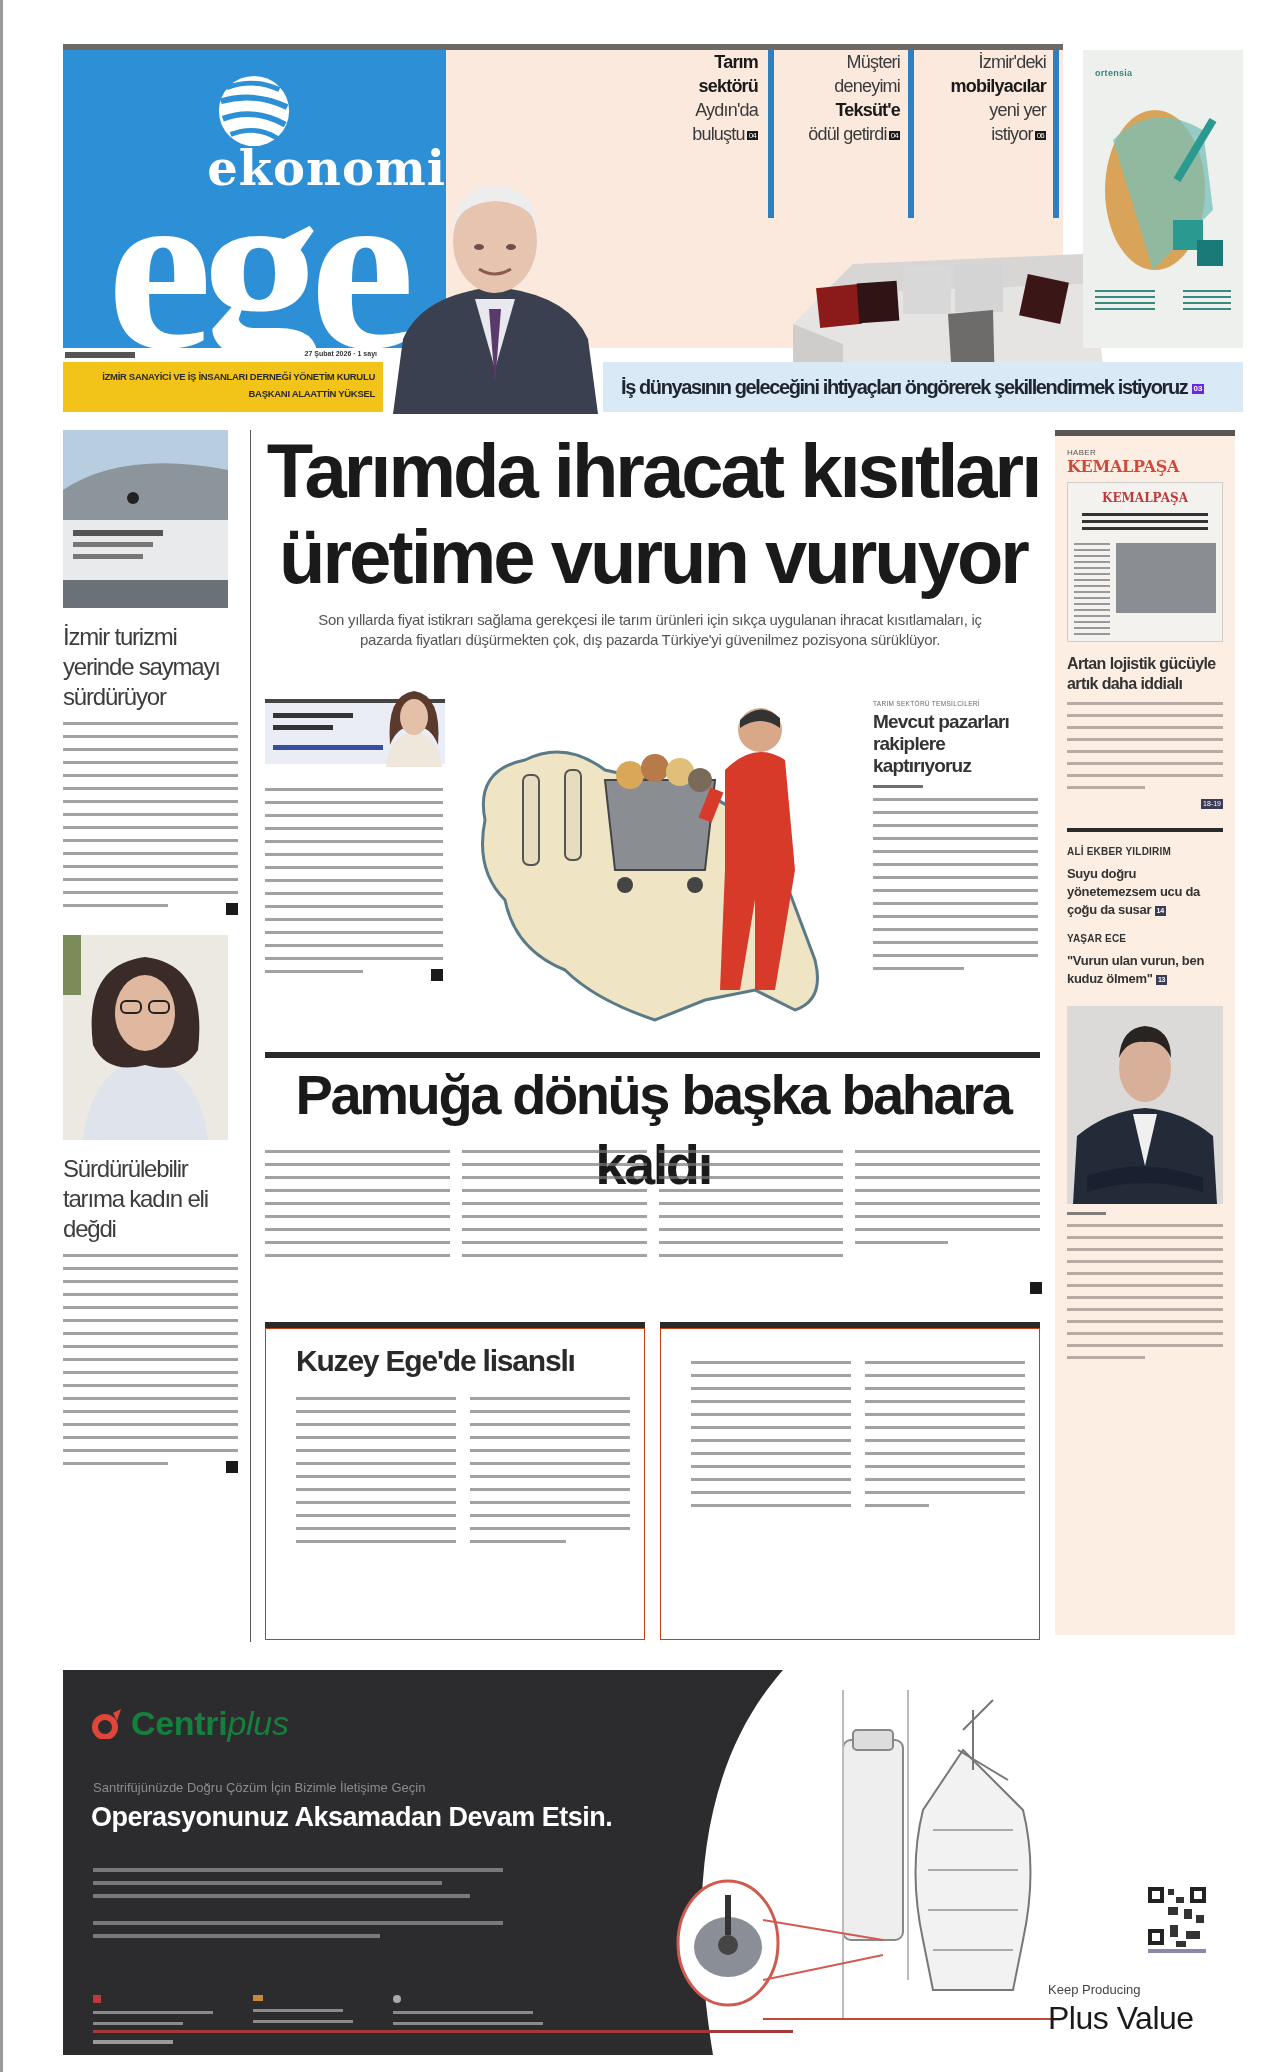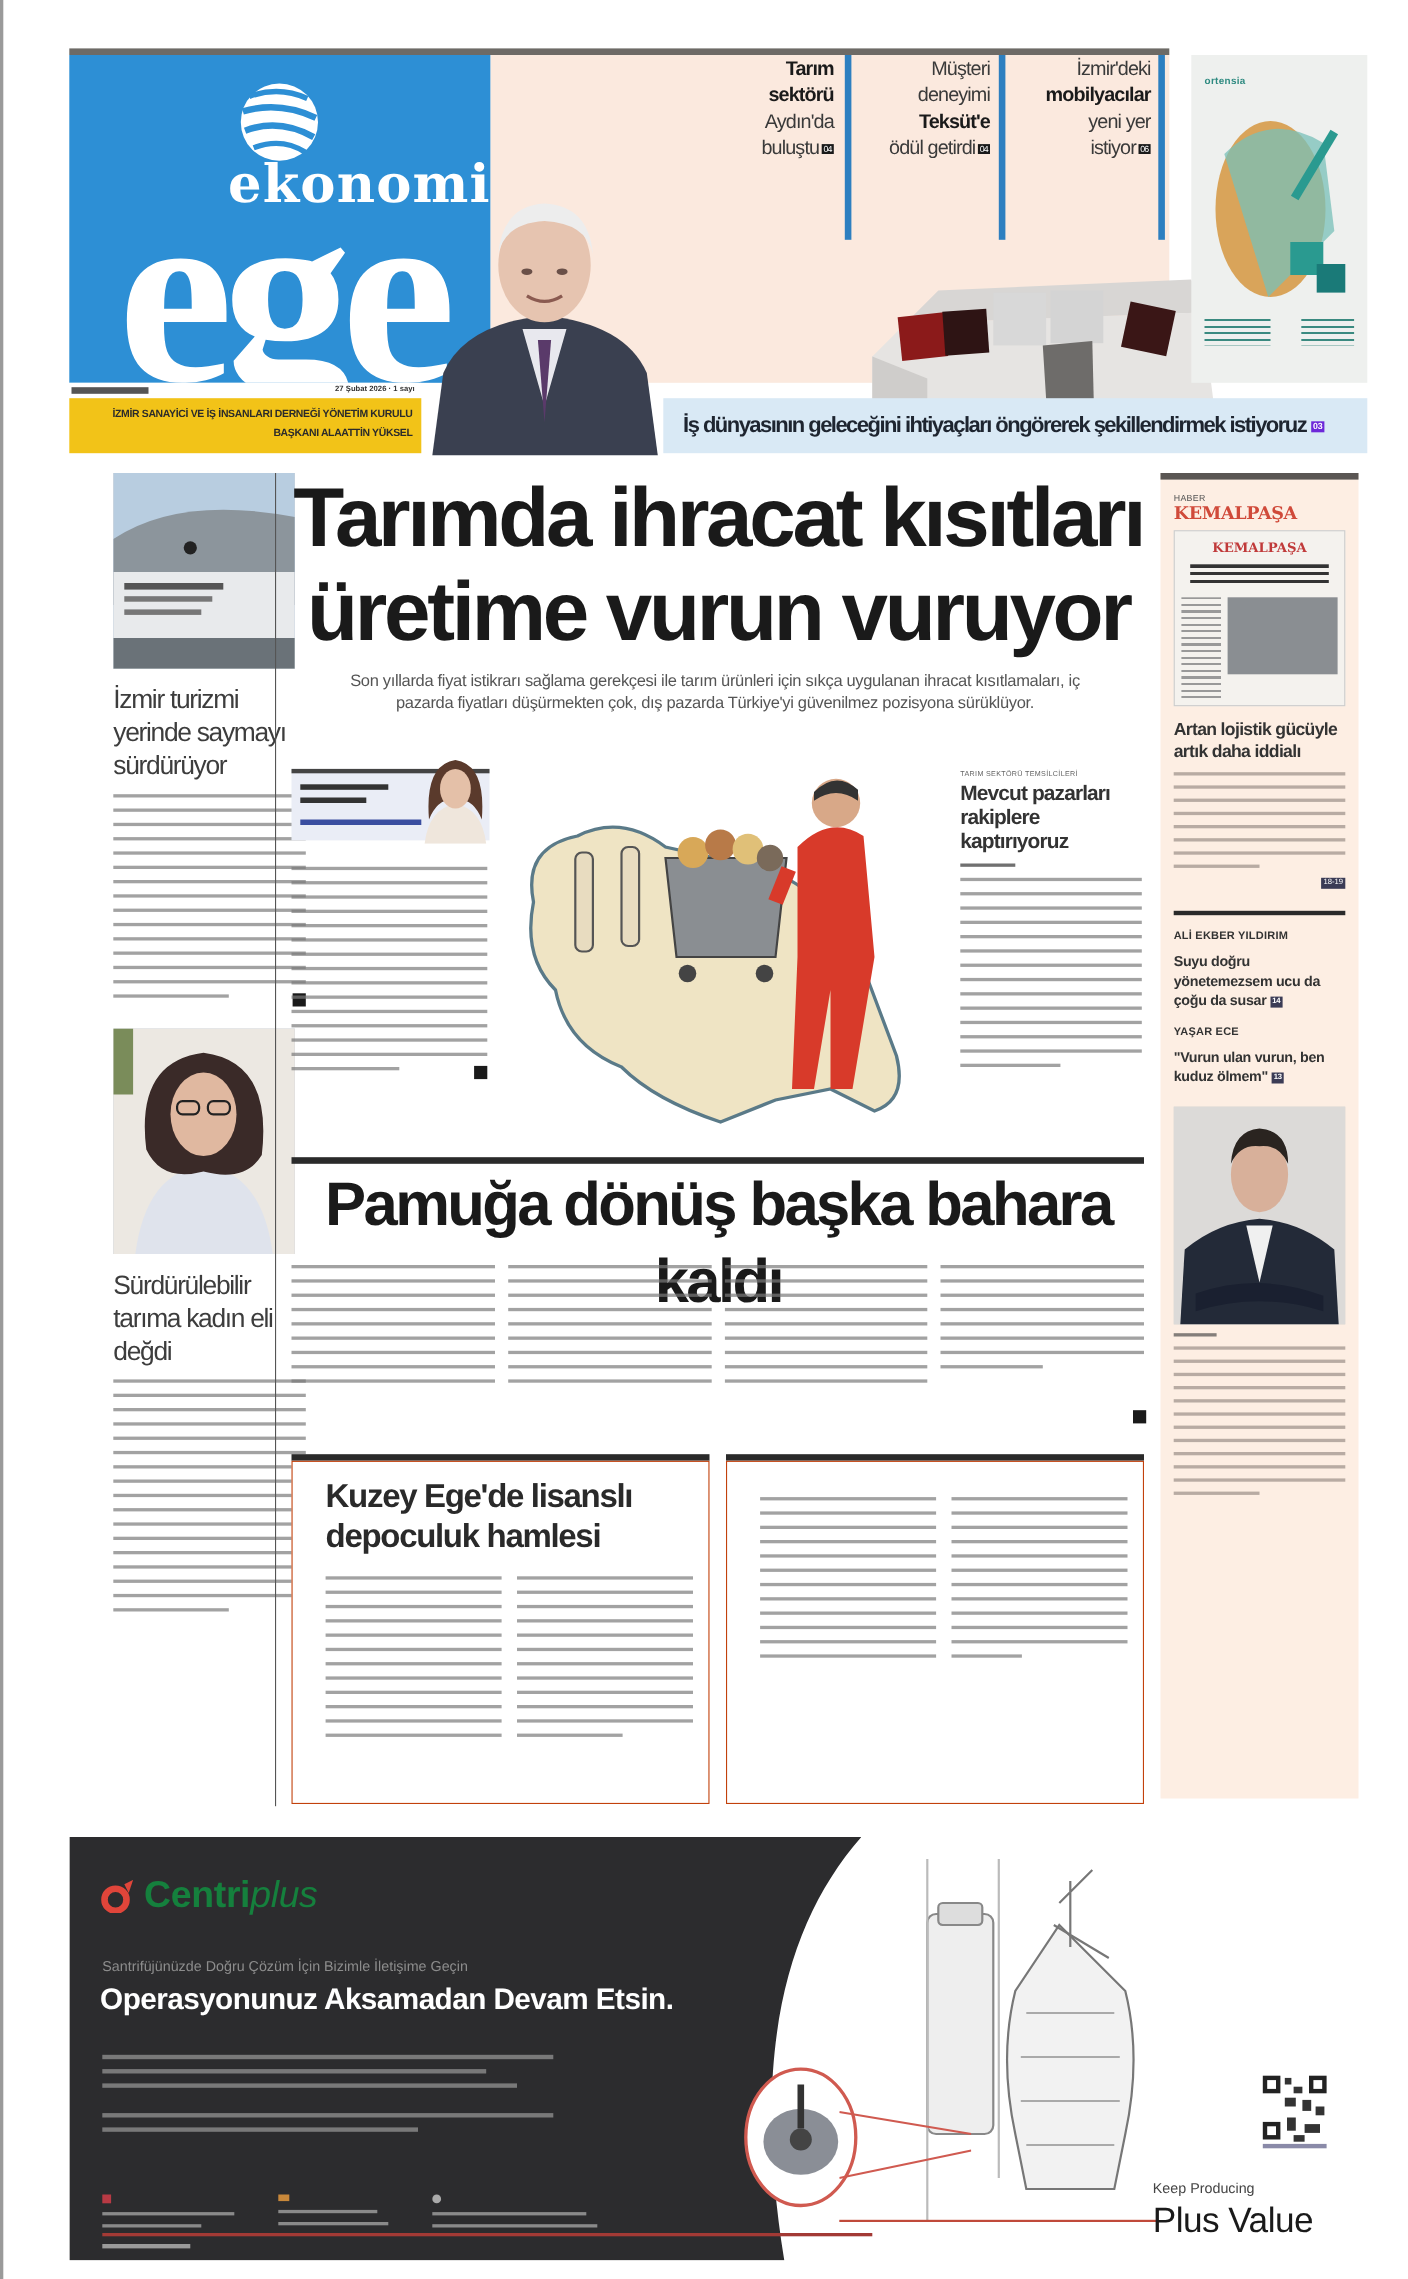--- a/index.html
+++ b/index.html
@@ -25,21 +25,21 @@
   .teaser b { color: #1a1a1a; }
   .teaser .pg { display: inline-block; background: #1a1a1a; color: #fff; font-size: 8px; line-height: 9px; padding: 0 2px; vertical-align: middle; margin-left: 2px; }
   .teaser-sep { position: absolute; top: 0; width: 6px; height: 168px; background: #2d7fc0; }
   .sofa { position: absolute; left: 720px; top: 200px; width: 330px; height: 150px; }
   .ad-card { position: absolute; left: 1020px; top: 6px; width: 160px; height: 298px; background: #eef0ee; }
   .ad-card .brand { position: absolute; left: 12px; top: 18px; font-size: 9px; font-weight: bold; color: #2e8a80; letter-spacing: 0.3px; }
   .blue-tagline { position: absolute; left: 540px; top: 318px; width: 640px; height: 50px; background: #d9e9f5; font-size: 20px; font-weight: bold; line-height: 50px; color: #1e2530; letter-spacing: -1.4px; padding-left: 18px; white-space: nowrap; overflow: hidden; }
   .blue-tagline .pg { display: inline-block; background: #6d28d9; color: #fff; font-size: 8px; line-height: 10px; padding: 0 2px; vertical-align: middle; letter-spacing: 0; }
 
   
-  .left-col { position: absolute; left: 63px; top: 430px; width: 175px; margin-left: 40px; }
+  .left-col { position: absolute; left: 63px; top: 430px; width: 175px; }
   .col-rule { position: absolute; left: 250px; top: 430px; width: 1px; height: 1212px; background: #555; }
   .photo { background: #c8cdd2; position: relative; overflow: hidden; }
   .lc-head { font-size: 24px; line-height: 30px; color: #3d3d3d; letter-spacing: -1.2px; margin-top: 14px; }
   .body-lines { margin-top: 10px; }
   .body-lines i { display: block; height: 3px; background: #7a7a7a; margin-bottom: 10px; opacity: .7; }
   .endmark { display: inline-block; width: 12px; height: 12px; background: #1a1a1a; float: right; margin-top: -14px; }
 
   
   .main-headline { position: absolute; left: 258px; top: 428px; width: 790px; text-align: center; font-size: 76px; font-weight: bold; line-height: 86px; letter-spacing: -3px; color: #1a1a1a; }
   .main-deck { position: absolute; left: 300px; top: 610px; width: 700px; text-align: center; font-size: 15px; line-height: 20px; color: #555; letter-spacing: -0.3px; }
@@ -392,21 +392,20 @@
       <i></i>
       <i style="width:50%"></i>
     </div>
 </div>
 <span class="endmark" style="position:absolute;left:1030px;top:1282px;float:none;margin:0"></span>
 
 <div class="hr-thick" style="left:265px;top:1322px;width:380px"></div>
 <div class="box" style="left:265px;top:1328px;width:380px;height:312px">
   <div class="bx-hd" style="font-weight:bold;color:#2a2a2a">
     <div>Kuzey Ege'de lisanslı</div>
-    <div>depoculuk hamlesi</div>
   </div>
   <div class="bx-cols">
     <div class="body-lines">
         <i></i>
         <i></i>
         <i></i>
         <i></i>
         <i></i>
         <i></i>
         <i></i>

